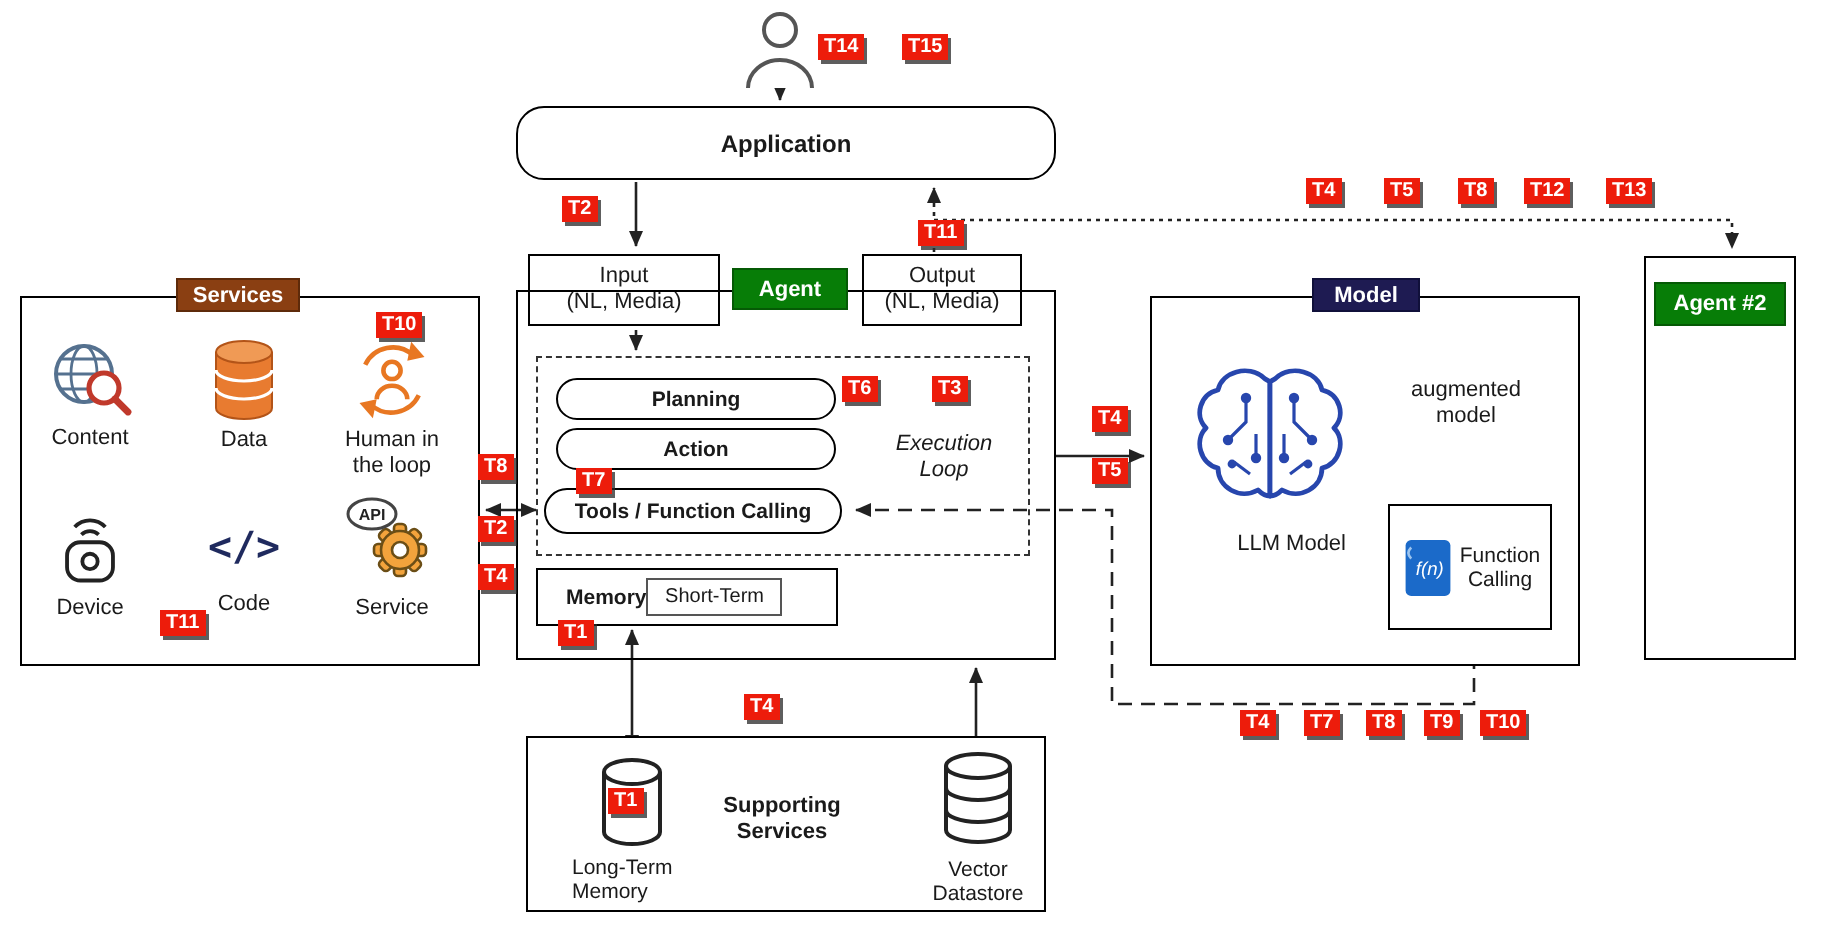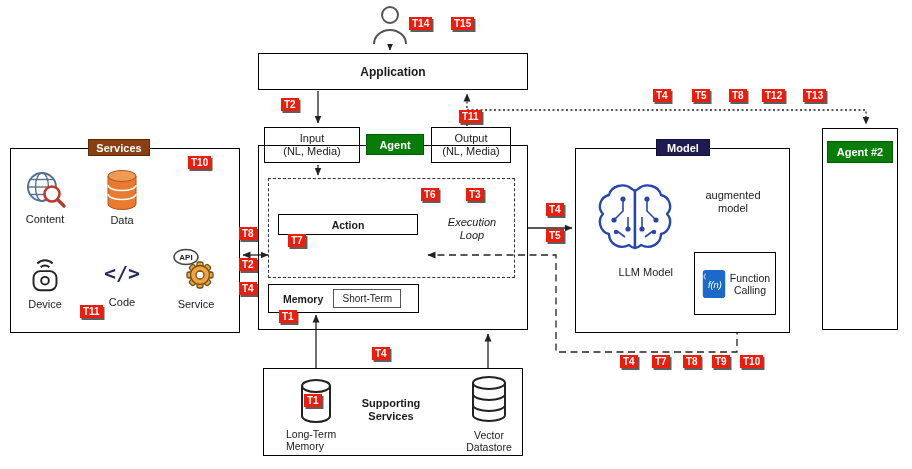--- a/index.html
+++ b/index.html
@@ -8,21 +8,21 @@
   .abs{position:absolute;}
   .box{position:absolute;background:#fff;border:1px solid #000;box-sizing:border-box;
        display:flex;align-items:center;justify-content:center;text-align:center;z-index:2;}
   .dashed{border-style:dashed;}
   .hdr{position:absolute;color:#fff;font-size:11px;font-weight:bold;display:flex;align-items:center;
        justify-content:center;z-index:4;box-sizing:border-box;}
   .tag{position:absolute;background:#ed1c0b;color:#fff;font-weight:bold;font-size:10px;line-height:13px;
        padding:0 3px;box-shadow:1.5px 2px 0 rgba(40,40,40,.75);z-index:7;white-space:nowrap;}
   .small{font-size:11px;line-height:13px;}
   .tiny{font-size:10.5px;line-height:12px;}
-  .b{font-weight:bold;}
+  .b{font-weight:bold;border-radius:14px;}
   .it{font-style:italic;}
   .overlay{position:absolute;left:0;top:0;z-index:1;}
   .cell{position:absolute;display:flex;flex-direction:column;align-items:center;z-index:3;}
   .cell .lbl{font-size:11px;line-height:12.5px;text-align:center;margin-top:2px;}
   .code-glyph{font-family:"DejaVu Sans Mono","Liberation Mono",monospace;font-weight:bold;font-size:20px;
               color:#1f2a5e;height:42px;display:flex;align-items:center;}
   .badge{border:1px solid #055a05;background:#077d07;}
 </style>
 </head>
 <body>
@@ -77,32 +77,38 @@
     <div>
       <div>Output</div>
       <div>(NL, Media)</div>
     </div>
   </div>
 
   <div class="box" style="left:258px;top:145px;width:270px;height:185px;background:transparent"></div>
 
   <div class="box dashed" style="left:268px;top:178px;width:247px;height:100px;border-color:#333;background:transparent"></div>
 
+  <div class="box tiny b" style="left:278px;top:189px;width:140px;height:21px">
+    <span>Planning</span>
+  </div>
   <div class="box tiny b" style="left:278px;top:214px;width:140px;height:21px">
     <span>Action</span>
+  </div>
+  <div class="box tiny b" style="left:272px;top:244px;width:149px;height:23px">
+    <span>Tools / Function Calling</span>
   </div>
 
   <div class="abs small it" style="left:432px;top:216px;width:80px;text-align:center;z-index:3">
     <div>Execution</div>
     <div>Loop</div>
   </div>
 
   <div class="box" style="left:268px;top:284px;width:151px;height:29px;justify-content:flex-start;padding-left:14px">
     <span class="tiny b">Memory</span>
-    <span class="box" style="position:static;margin-left:10px;width:68px;height:19px;border-color:#555;font-size:10px">
+    <span class="box" style="position:static;width:68px;height:19px;border-color:#555;font-size:10px">
       <span>Short-Term</span>
     </span>
   </div>
 
   <div class="box" style="left:10px;top:148px;width:230px;height:185px;background:#fff"></div>
   <div class="hdr" style="left:88px;top:139px;width:62px;height:17px;background:#8a3f12;border:1px solid #5e2a0a">
     <span>Services</span>
   </div>
 
   <div class="cell" style="left:92px;top:168px;width:60px">
@@ -121,20 +127,36 @@
       <ellipse cx="20" cy="20" rx="6.5" ry="14" fill="none" stroke="#55718f" stroke-width="1.4"></ellipse>
       <line x1="6" y1="20" x2="34" y2="20" stroke="#55718f" stroke-width="1.4"></line>
       <line x1="8.5" y1="12.5" x2="31.5" y2="12.5" stroke="#55718f" stroke-width="1.4"></line>
       <line x1="8.5" y1="27.5" x2="31.5" y2="27.5" stroke="#55718f" stroke-width="1.4"></line>
       <circle cx="30" cy="27" r="7.5" fill="#fff" stroke="#c0392b" stroke-width="2.6"></circle>
       <line x1="35.5" y1="32.5" x2="42" y2="39" stroke="#c0392b" stroke-width="3.4" stroke-linecap="round"></line>
     </svg>
     <div class="lbl">Content</div>
   </div>
 
+  <div class="cell" style="left:160px;top:168px;width:72px">
+    <svg width="46" height="44" viewBox="0 0 46 46">
+      <g stroke="#e87722" stroke-width="2.4" fill="none">
+        <path d="M9 15 A16 16 0 0 1 34 10"></path>
+        <path d="M37 31 A16 16 0 0 1 12 36"></path>
+        <circle cx="23" cy="18" r="4.5"></circle>
+        <path d="M15 33 a8 7 0 0 1 16 0"></path>
+      </g>
+      <polygon points="33,3 40,11 31,13" fill="#e87722"></polygon>
+      <polygon points="13,43 6,35 15,33" fill="#e87722"></polygon>
+    </svg>
+    <div class="lbl">
+      <div>Human in</div>
+      <div>the loop</div>
+    </div>
+  </div>
 
   <div class="cell" style="left:12px;top:252px;width:66px">
     <svg width="44" height="44" viewBox="0 0 44 46">
       <g stroke="#222" stroke-width="2" fill="none">
         <path d="M14 12 a11 11 0 0 1 16 0"></path>
         <path d="M17.5 16 a6.5 6.5 0 0 1 9 0"></path>
         <rect x="10" y="20" width="24" height="20" rx="7"></rect>
         <circle cx="22" cy="30" r="4"></circle>
       </g>
     </svg>

